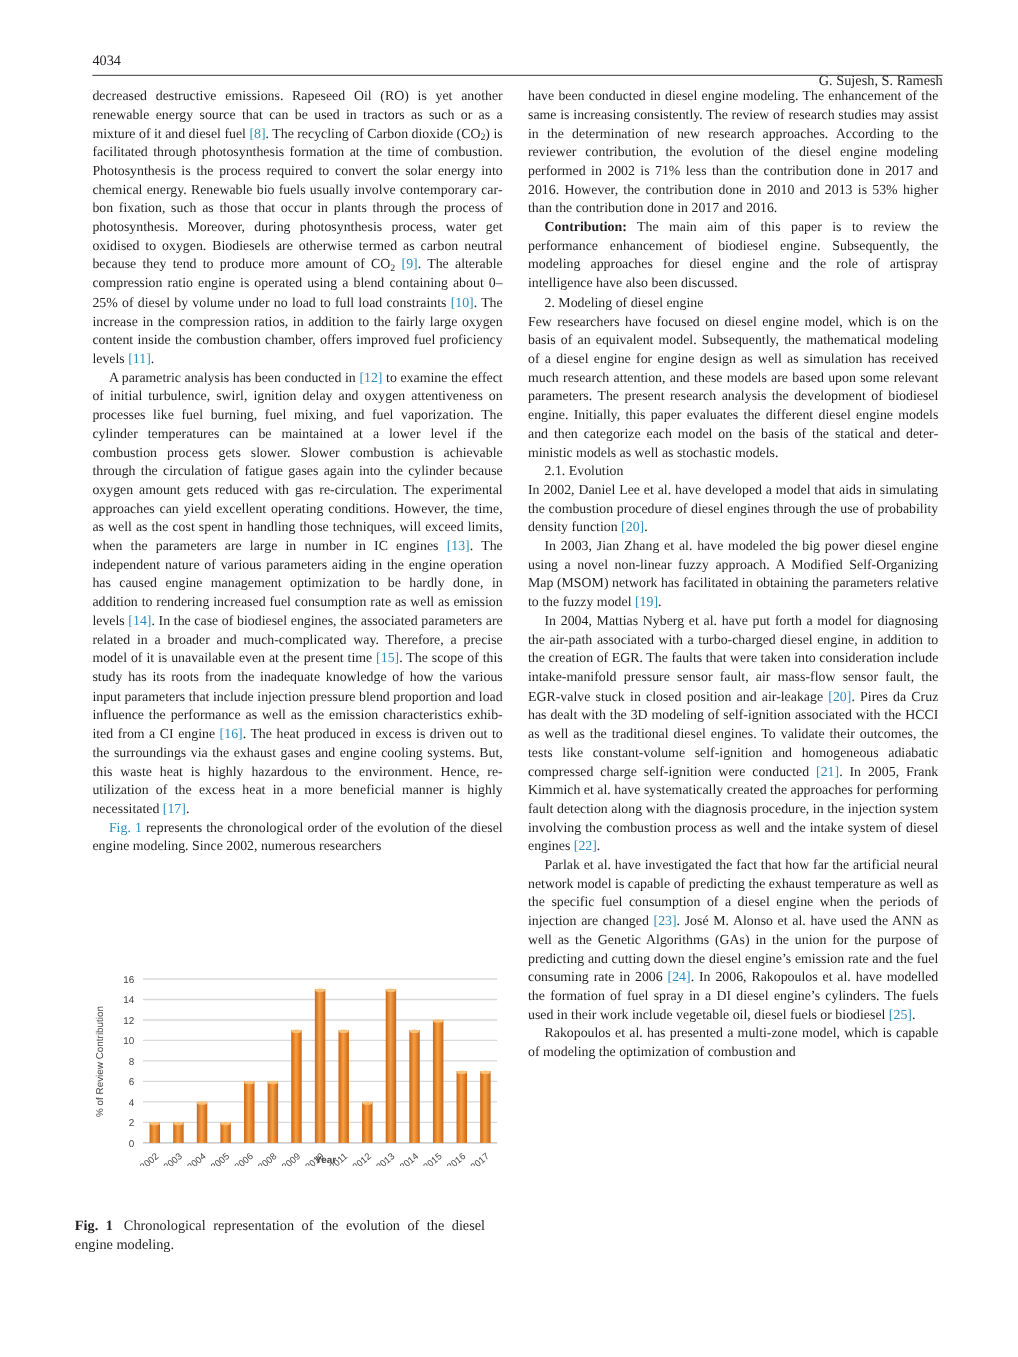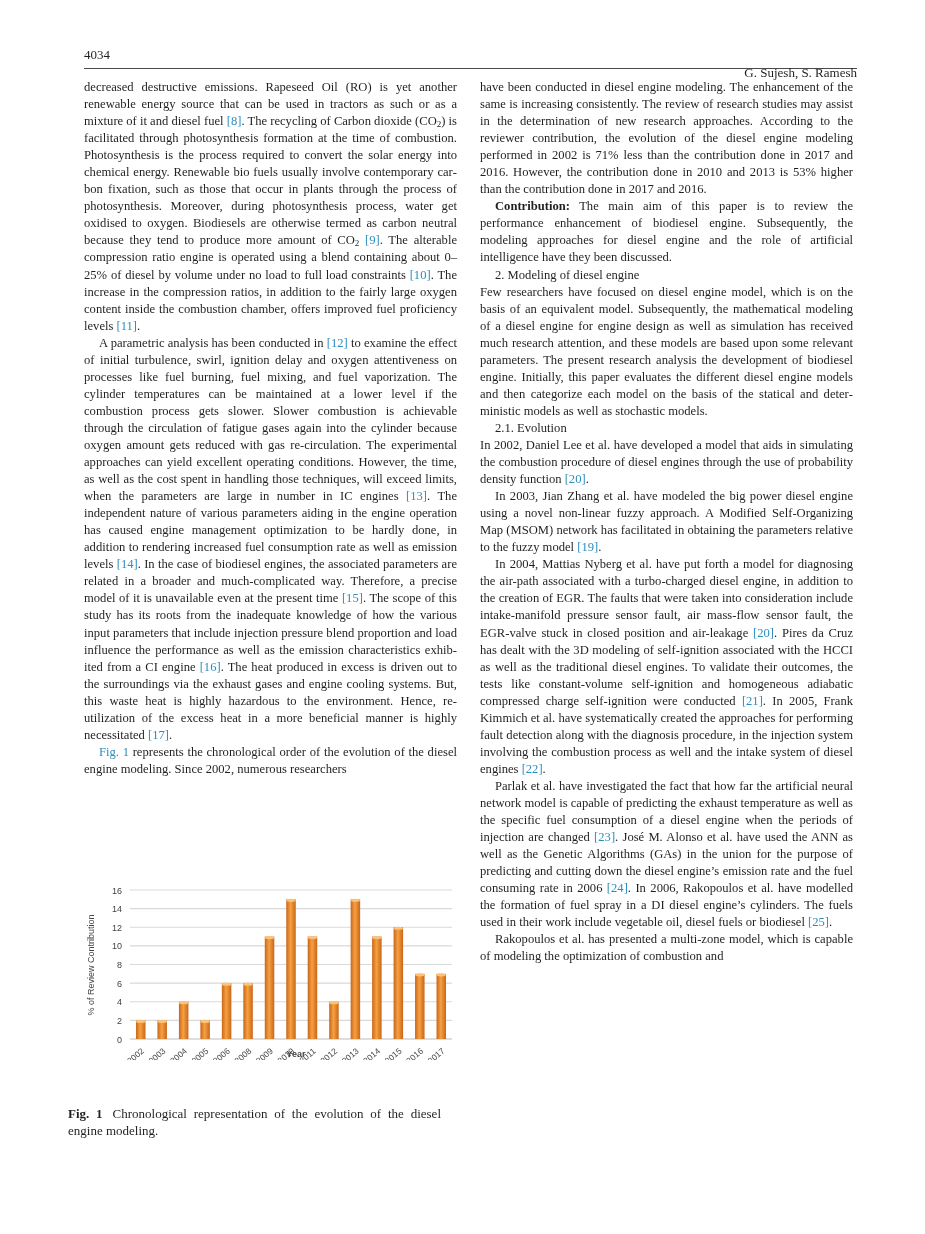--- a/index.html
+++ b/index.html
@@ -133,21 +133,21 @@
     <text id="xlabel" x="212" y="177" font-size="9" font-weight="bold" fill="#444" text-anchor="middle">Year</text>
   </svg>
 </div>
 
 <div class="caption">
   <span class="lbl">Fig. 1</span><span>Chronological representation of the evolution of the diesel engine modeling.</span>
 </div>
 
 <div class="col right">
   <p class="noind">have been conducted in diesel engine modeling. The enhance­ment of the same is increasing consistently. The review of research studies may assist in the determination of new research approaches. According to the reviewer contribution, the evolution of the diesel engine modeling performed in 2002 is 71% less than the contribution done in 2017 and 2016. However, the contribution done in 2010 and 2013 is 53% higher than the contribution done in 2017 and 2016.</p>
-  <p><b>Contribution:</b><span> The main aim of this paper is to review the performance enhancement of biodiesel engine. Subsequently, the modeling approaches for diesel engine and the role of arti­ficial intelligence have they been discussed.</span></p>
+  <p><b>Contribution:</b><span> The main aim of this paper is to review the performance enhancement of biodiesel engine. Subsequently, the modeling approaches for diesel engine and the role of arti­spray intelligence have also been discussed.</span></p>
   <p class="h2">2. Modeling of diesel engine</p>
   <p class="noind">Few researchers have focused on diesel engine model, which is on the basis of an equivalent model. Subsequently, the mathe­matical modeling of a diesel engine for engine design as well as simulation has received much research attention, and these models are based upon some relevant parameters. The present research analysis the development of biodiesel engine. Initially, this paper evaluates the different diesel engine models and then categorize each model on the basis of the statical and deter­ministic models as well as stochastic models.</p>
   <p class="h3">2.1. Evolution</p>
   <p class="noind"><span>In 2002, Daniel Lee et al. have developed a model that aids in simulating the combustion procedure of diesel engines through the use of probability density function </span><a class="ref">[20]</a><span>.</span></p>
   <p><span>In 2003, Jian Zhang et al. have modeled the big power die­sel engine using a novel non-linear fuzzy approach. A Modified Self-Organizing Map (MSOM) network has facilitated in obtaining the parameters relative to the fuzzy model </span><a class="ref">[19]</a><span>.</span></p>
   <p><span>In 2004, Mattias Nyberg et al. have put forth a model for diagnosing the air-path associated with a turbo-charged diesel engine, in addition to the creation of EGR. The faults that were taken into consideration include intake-manifold pressure sen­sor fault, air mass-flow sensor fault, the EGR-valve stuck in closed position and air-leakage </span><a class="ref">[20]</a><span>. Pires da Cruz has dealt with the 3D modeling of self-ignition associated with the HCCI as well as the traditional diesel engines. To validate their outcomes, the tests like constant-volume self-ignition and homogeneous adiabatic compressed charge self-ignition were conducted </span><a class="ref">[21]</a><span>. In 2005, Frank Kimmich et al. have systematically created the approaches for performing fault detection along with the diag­nosis procedure, in the injection system involving the combus­tion process as well and the intake system of diesel engines </span><a class="ref">[22]</a><span>.</span></p>
   <p><span>Parlak et al. have investigated the fact that how far the arti­ficial neural network model is capable of predicting the exhaust temperature as well as the specific fuel consumption of a diesel engine when the periods of injection are changed </span><a class="ref">[23]</a><span>. José M. Alonso et al. have used the ANN as well as the Genetic Algo­rithms (GAs) in the union for the purpose of predicting and cutting down the diesel engine’s emission rate and the fuel con­suming rate in 2006 </span><a class="ref">[24]</a><span>. In 2006, Rakopoulos et al. have mod­elled the formation of fuel spray in a DI diesel engine’s cylinders. The fuels used in their work include vegetable oil, diesel fuels or biodiesel </span><a class="ref">[25]</a><span>.</span></p>
   <p>Rakopoulos et al. has presented a multi-zone model, which is capable of modeling the optimization of combustion and</p>
 </div>
 

